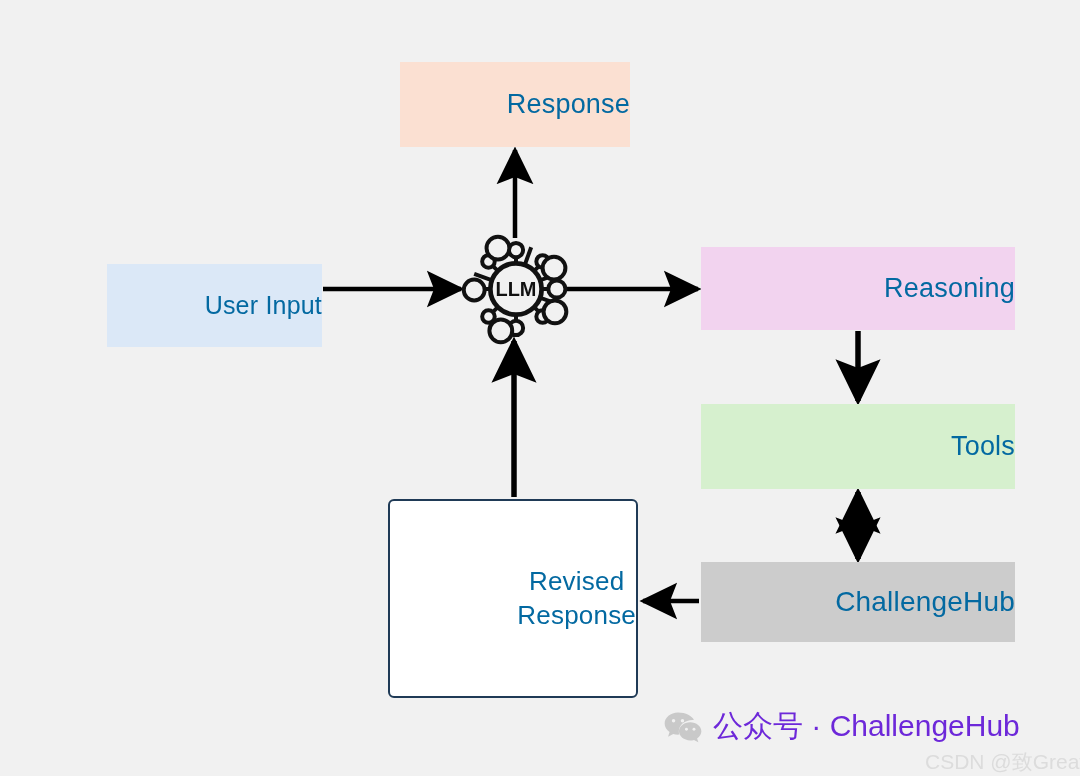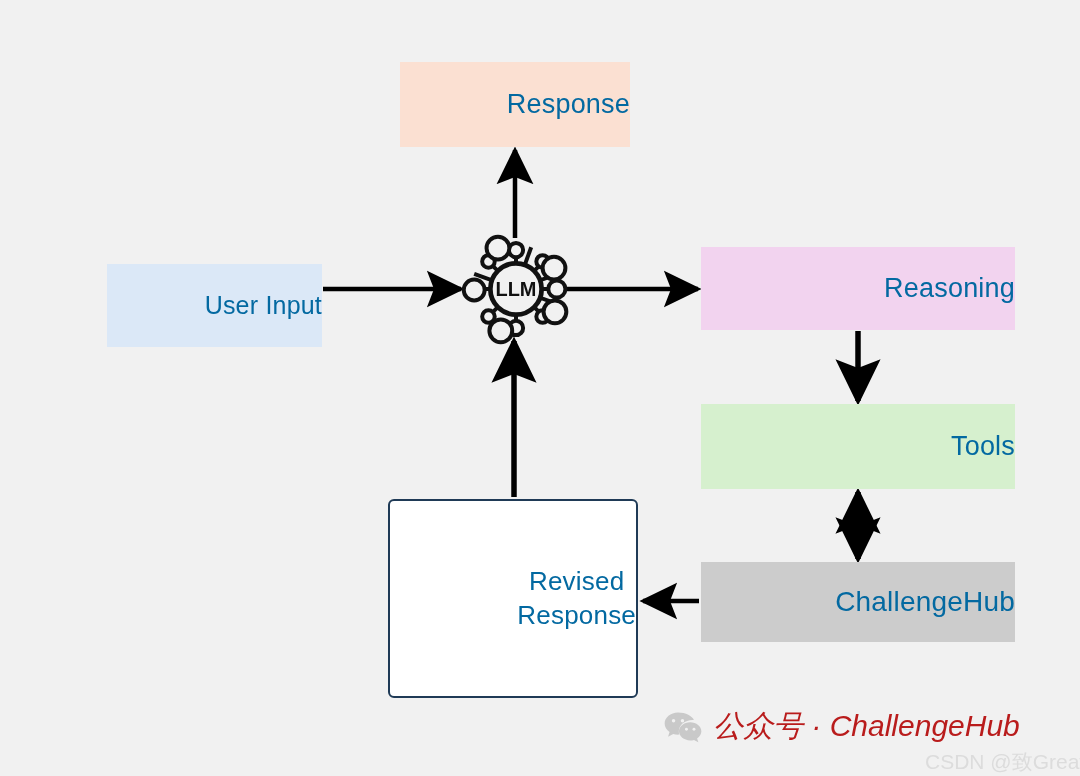--- a/index.html
+++ b/index.html
@@ -62,21 +62,21 @@
     top: 706px;
     display: flex;
     align-items: center;
     gap: 10px;
     color: #c9c9c9;
     font-size: 30px;
     font-weight: 400;
     white-space: nowrap;
   }
   .watermark .wm-wechat { width: 40px; height: 34px; display: block; }
-  .watermark .wm-text { color: #b91c1c; font-style: italic; }
+  .watermark .wm-text { color: #6d28d9; }
   .watermark-sub {
     position: absolute;
     left: 925px;
     top: 748px;
     color: #dcdcdc;
     font-size: 21px;
     white-space: nowrap;
   }
 </style>
 </head>

